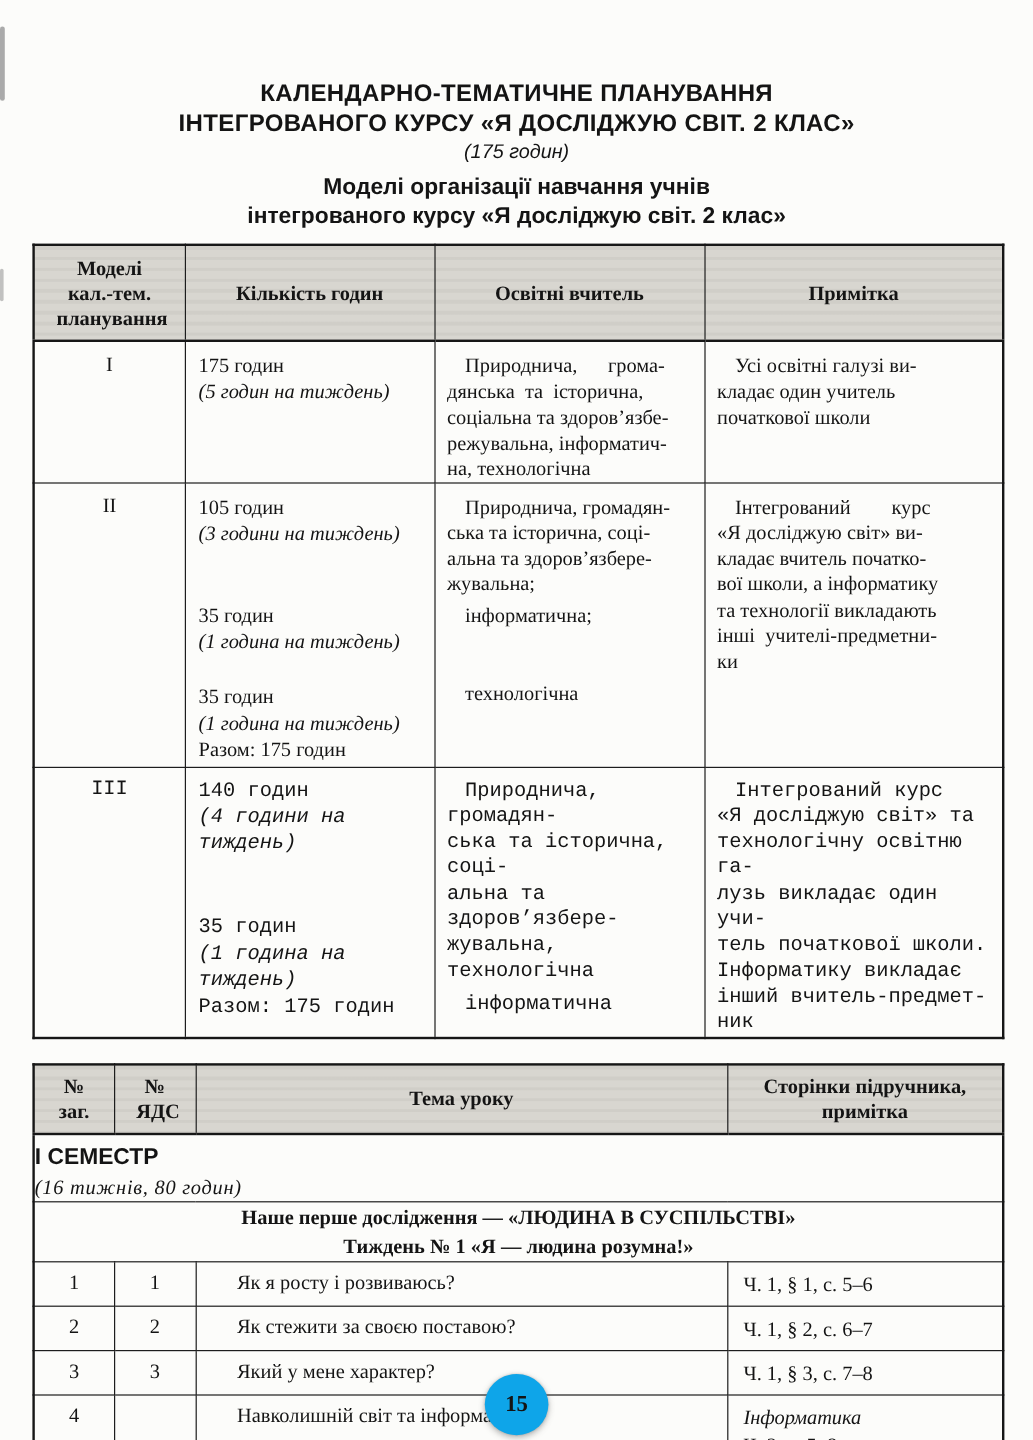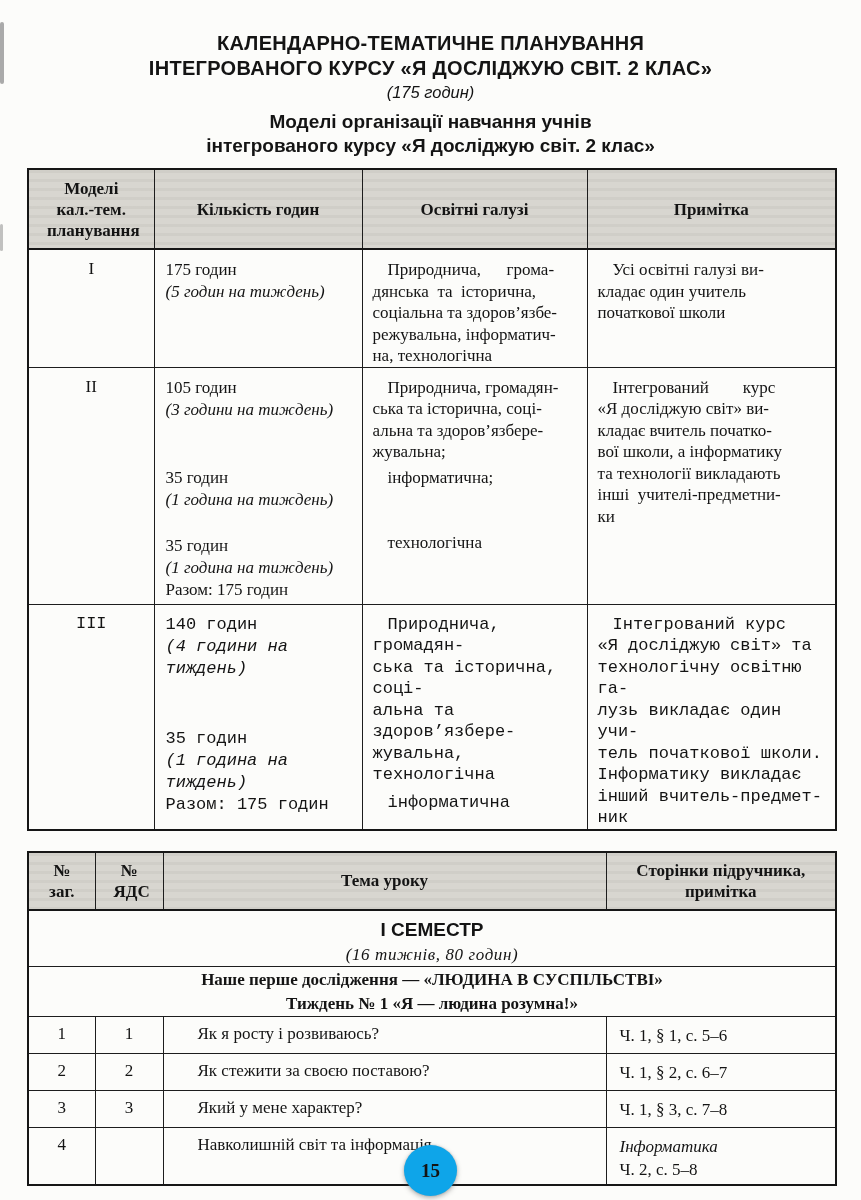--- a/index.html
+++ b/index.html
@@ -10,21 +10,21 @@
     color:#141414;
     font-family:"Liberation Serif","DejaVu Serif",serif;
     overflow:hidden;
   }
   
   .edge-mark { position:absolute; left:0; background:#8f8f8f; opacity:.75; border-radius:2px; }
   .edge-mark.m1 { top:22px; width:4px; height:62px; }
   .edge-mark.m2 { top:224px; width:3px; height:27px; opacity:.55; }
 
   
-  .title-block { padding-top:31px; text-align:center;
+  .title-block { padding-top:66px; text-align:center;
                  font-family:"Liberation Sans","DejaVu Sans",sans-serif; }
   .t-main { font-weight:bold; font-size:20px; line-height:25px; letter-spacing:.3px; }
   .t-hours { font-style:italic; font-size:16.5px; line-height:21px; margin:1px 0 7px; }
   .t-sub  { font-weight:bold; font-size:19px; line-height:24px; }
 
   
   table { border-collapse:collapse; table-layout:fixed; margin-left:27px; width:808px;
           font-size:17px; }
   td,th { border:1.6px solid #1d1d1d; vertical-align:top; }
   table { border:2.4px solid #161616; }
@@ -52,21 +52,21 @@
   .c-hours .blk-c { margin-top:48px; }
   .c-fields, .c-note { padding:9px 8px 0 10px; line-height:21.5px; }
   .sub-item { white-space:pre-wrap; text-indent:15px; }
   .mt4  { margin-top:4px; }
   .mt6  { margin-top:6px; }
   .mt44 { margin-top:44px; }
 
   
   .lessons { margin-top:20px; }
   .lessons thead tr { height:58px; }
-  .sem-cell { height:57px; text-align:center; padding-top:7px; }
+  .sem-cell { height:57px; text-align:left; padding-top:7px; }
   .sem-title { font-family:"Liberation Sans","DejaVu Sans",sans-serif;
                font-weight:bold; font-size:19px; line-height:23px; }
   .sem-sub { font-style:italic; font-size:17px; line-height:22px; margin-top:3px; letter-spacing:.6px; }
   .sec-cell { height:50px; text-align:center; font-weight:bold; line-height:24px;
               padding-top:1px; white-space:pre-line; }
   .lessons .lr { height:37px; }
   .lessons .lr-last { height:57px; }
   .c-num { text-align:center; padding-top:7px; }
   .c-topic { padding:7px 8px 0 34px; }
   .c-pages { padding:7px 4px 0 13px; line-height:23px; }
@@ -100,21 +100,21 @@
       <col style="width:208px">
       <col style="width:225px">
       <col style="width:249px">
     </colgroup>
   <thead>
     <tr>
       <th>Моделі
 кал.-тем.
 планування</th>
       <th>Кількість годин</th>
-      <th>Освітні галузі</th>
+      <th>Освітні вчитель</th>
       <th>Примітка</th>
     </tr>
   </thead>
   <tbody>
     <tr class="r1">
       <td class="c-model">І</td>
       <td class="c-hours">
         <div>175 годин</div>
         <div class="it">(5 годин на тиждень)</div>
       </td>

